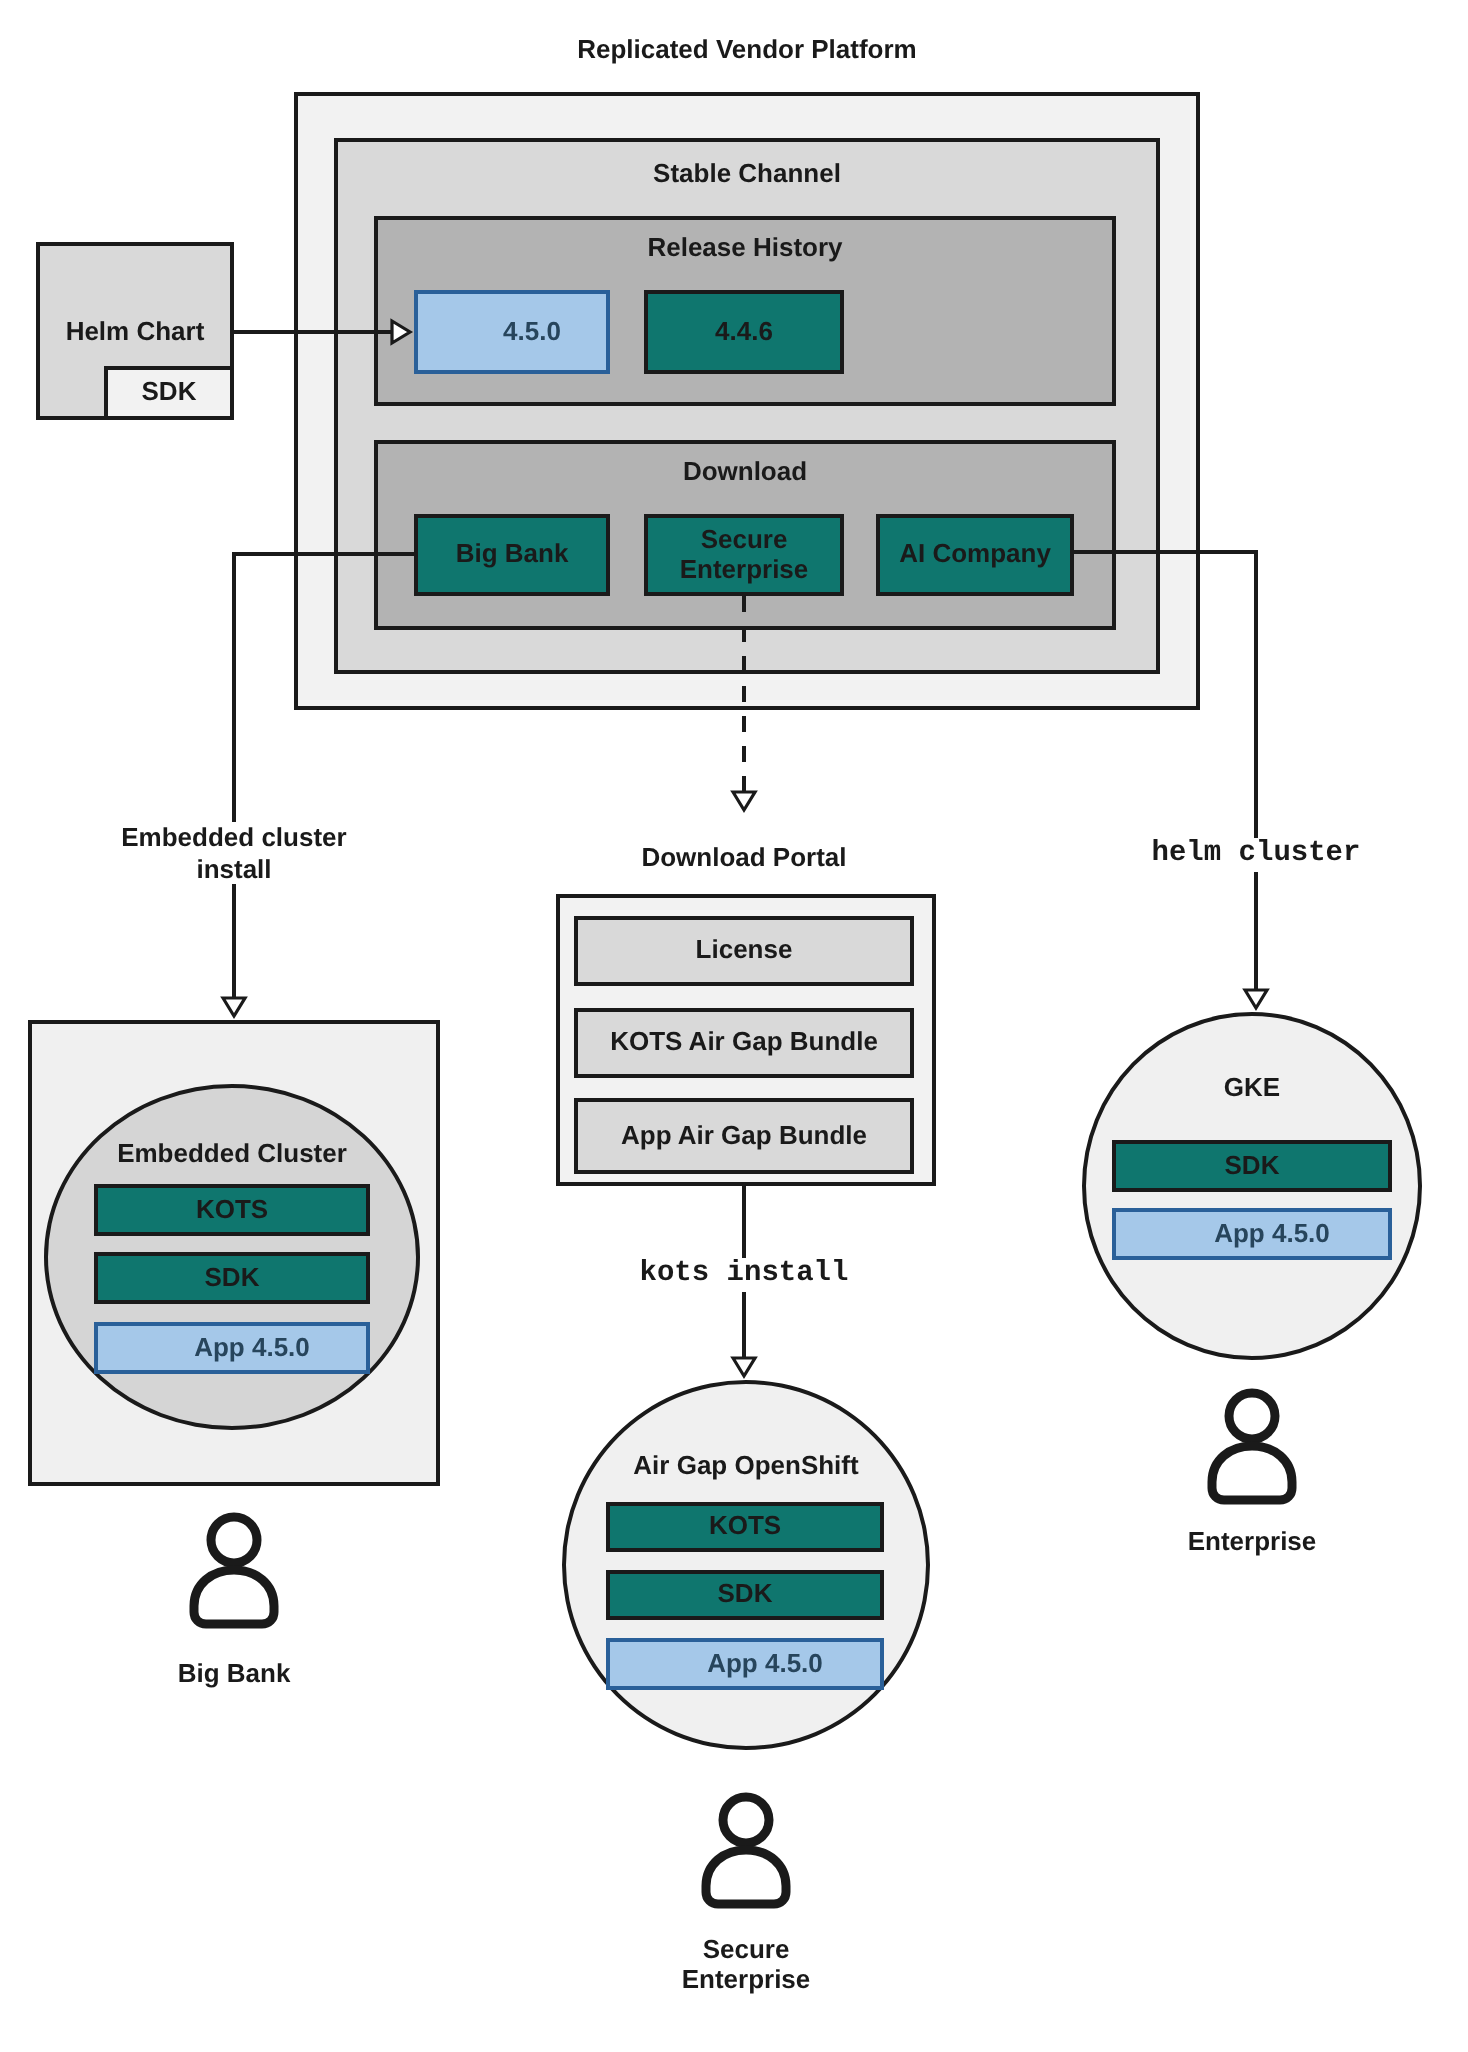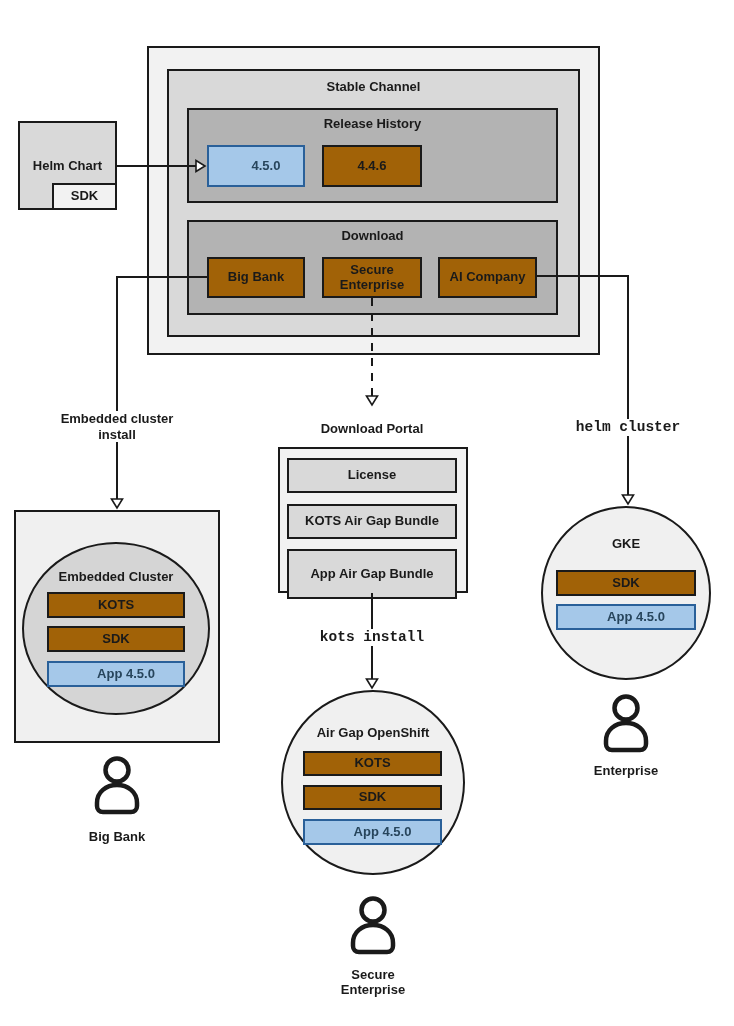--- a/index.html
+++ b/index.html
@@ -3,39 +3,40 @@
 <meta charset="utf-8">
 <style>
   html,body{margin:0;padding:0;background:#fff;}
   #canvas{position:relative;width:734px;height:1026px;background:#ffffff;
           font-family:"Liberation Sans", sans-serif;color:#1a1a1a;overflow:hidden;}
   .abs{position:absolute;box-sizing:border-box;}
   .frame{border:2px solid #1a1a1a;}
   .lbl{font-weight:bold;font-size:13px;text-align:center;line-height:1.15;}
   .cell{display:flex;align-items:center;justify-content:center;
         font-weight:bold;font-size:13px;text-align:center;line-height:1.12;
-        border:2px solid #1a1a1a;background:#a16207;}
+        border:2px solid #1a1a1a;background:#0f766e;}
   .blue{background:#a5c8e9;border-color:#2a6099;color:#27455c;padding-left:20px;}
   .circle{border-radius:50%;}
   .bg-light{background:#f2f2f2;}
   .bg-light2{background:#f0f0f0;}
   .bg-mid{background:#d9d9d9;}
   .bg-mid2{background:#d5d5d5;}
   .bg-dark{background:#b3b3b3;}
   .edge-lbl{position:absolute;box-sizing:border-box;z-index:6;background:#ffffff;
             font-weight:bold;font-size:13px;text-align:center;line-height:1.2;}
   .mono{font-family:"Liberation Mono", monospace;font-size:14.5px;}
   #connectors{position:absolute;left:0;top:0;z-index:5;pointer-events:none;}
   .person{position:absolute;z-index:2;}
 </style>
 </head>
 <body>
 
 <div id="canvas">
 
+  <div class="abs lbl" style="left:147px;top:18px;width:453px;">Replicated Vendor Platform</div>
 
   <div class="abs frame bg-light" style="left:147px;top:46px;width:453px;height:309px;"></div>
 
   <div class="abs frame bg-mid" style="left:167px;top:69px;width:413px;height:268px;"></div>
   <div class="abs lbl" style="left:167px;top:80px;width:413px;">Stable Channel</div>
 
   <div class="abs frame bg-dark" style="left:187px;top:108px;width:371px;height:95px;"></div>
   <div class="abs lbl" style="left:187px;top:117px;width:371px;">Release History</div>
   <div class="abs cell blue" style="left:207px;top:145px;width:98px;height:42px;">4.5.0</div>
   <div class="abs cell" style="left:322px;top:145px;width:100px;height:42px;">4.4.6</div>
@@ -51,21 +52,21 @@
   <div class="abs cell bg-light2" style="left:52px;top:183px;width:65px;height:27px;background:#f2f2f2;">SDK</div>
 
   <div class="edge-lbl" style="left:55px;top:411px;width:124px;">Embedded cluster install</div>
   <div class="edge-lbl mono" style="left:558px;top:419px;width:140px;">helm cluster</div>
   <div class="edge-lbl mono" style="left:302px;top:629px;width:140px;">kots install</div>
 
   <div class="abs lbl" style="left:302px;top:422px;width:140px;">Download Portal</div>
   <div class="abs frame bg-light" style="left:278px;top:447px;width:190px;height:146px;"></div>
   <div class="abs cell bg-mid" style="left:287px;top:504px;width:170px;height:35px;background:#d9d9d9;">KOTS Air Gap Bundle</div>
   <div class="abs cell bg-mid" style="left:287px;top:458px;width:170px;height:35px;background:#d9d9d9;">License</div>
-  <div class="abs cell bg-mid" style="left:287px;top:549px;width:170px;height:50px;background:#d9d9d9;">App Air Gap Bundle</div>
+  <div class="abs cell bg-mid" style="left:287px;top:549px;width:170px;height:38px;background:#d9d9d9;">App Air Gap Bundle</div>
 
   <div class="abs frame bg-light2" style="left:14px;top:510px;width:206px;height:233px;"></div>
   <div class="abs frame circle bg-mid2" style="left:22px;top:542px;width:188px;height:173px;"></div>
   <div class="abs lbl" style="left:22px;top:570px;width:188px;">Embedded Cluster</div>
   <div class="abs cell" style="left:47px;top:592px;width:138px;height:26px;">KOTS</div>
   <div class="abs cell" style="left:47px;top:626px;width:138px;height:26px;">SDK</div>
   <div class="abs cell blue" style="left:47px;top:661px;width:138px;height:26px;">App 4.5.0</div>
 
   <div class="abs frame circle bg-light2" style="left:281px;top:690px;width:184px;height:185px;"></div>
   <div class="abs lbl" style="left:281px;top:726px;width:184px;">Air Gap OpenShift</div>

